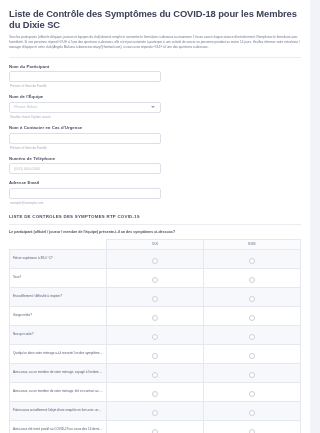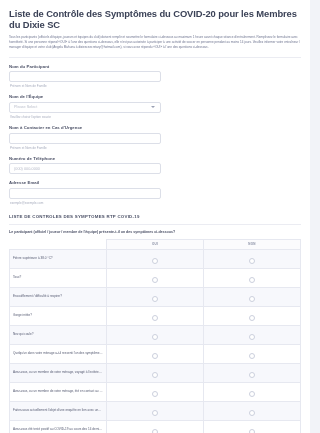--- a/index.html
+++ b/index.html
@@ -168,21 +168,21 @@
     border-radius: 50%;
     background: #fff;
   }
 </style>
 </head>
 <body>
 
 <div class="page">
   <div class="card">
 
-    <div class="form-title">Liste de Contrôle des Symptômes du COVID-20 pour les Membres du Dixie SC</div>
+    <div class="form-title">Liste de Contrôle des Symptômes du COVID-18 pour les Membres du Dixie SC</div>
     <p class="form-intro">Tous les participants (officiels d'équipe, joueurs et équipes du club) doivent remplir et soumettre le formulaire ci-dessous au maximum 1 heure avant chaque séance d'entraînement. Remplissez le formulaire avec honnêteté. Si une personne répond «OUI» à l'une des questions ci-dessous, elle n'est pas autorisée à participer à une activité de soccer en personne pendant au moins 14 jours. Veuillez informer votre entraîneur / manager d'équipe et votre club (Angela Mahuna à dixiescsecretary@hotmail.com), si vous avez répondu «OUI» à l'une des questions ci-dessous.</p>
     <hr class="hr-top">
 
     <div class="field">
       <div class="field-label">Nom du Participant</div>
       <div class="input-box wide">
         <span class="input-val"></span>
       </div>
       <div class="hint">Prénom et Nom de Famille</div>
     </div>

